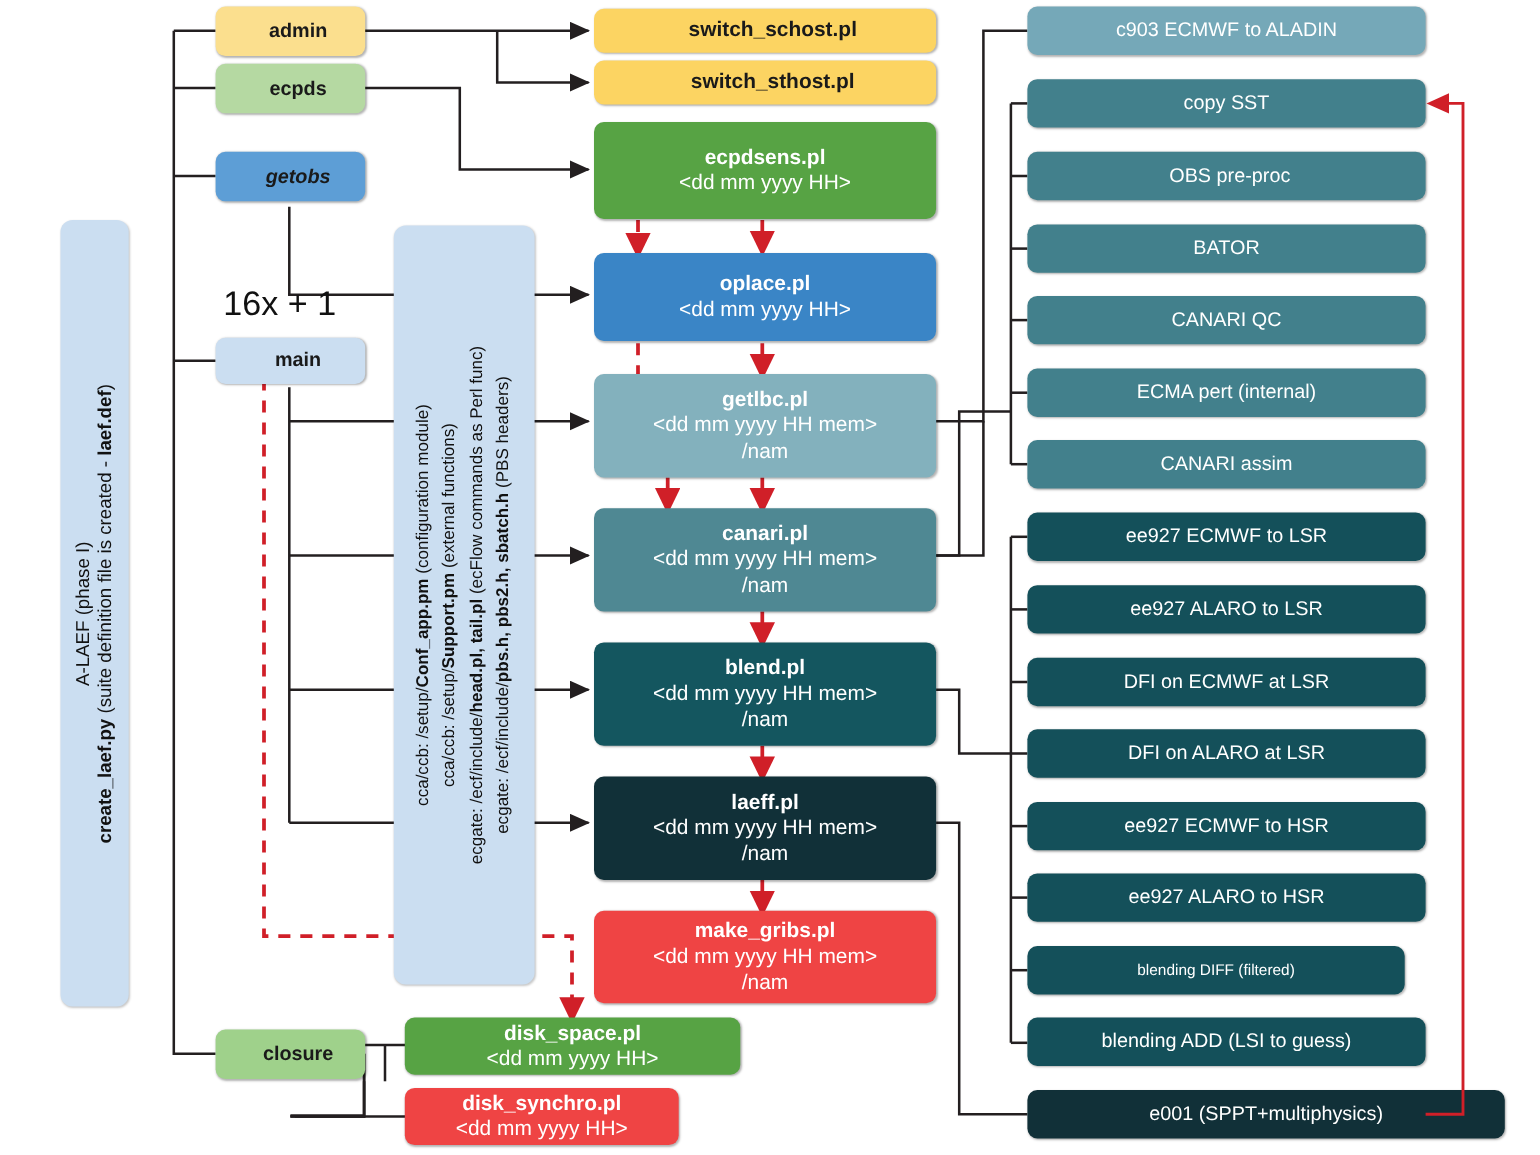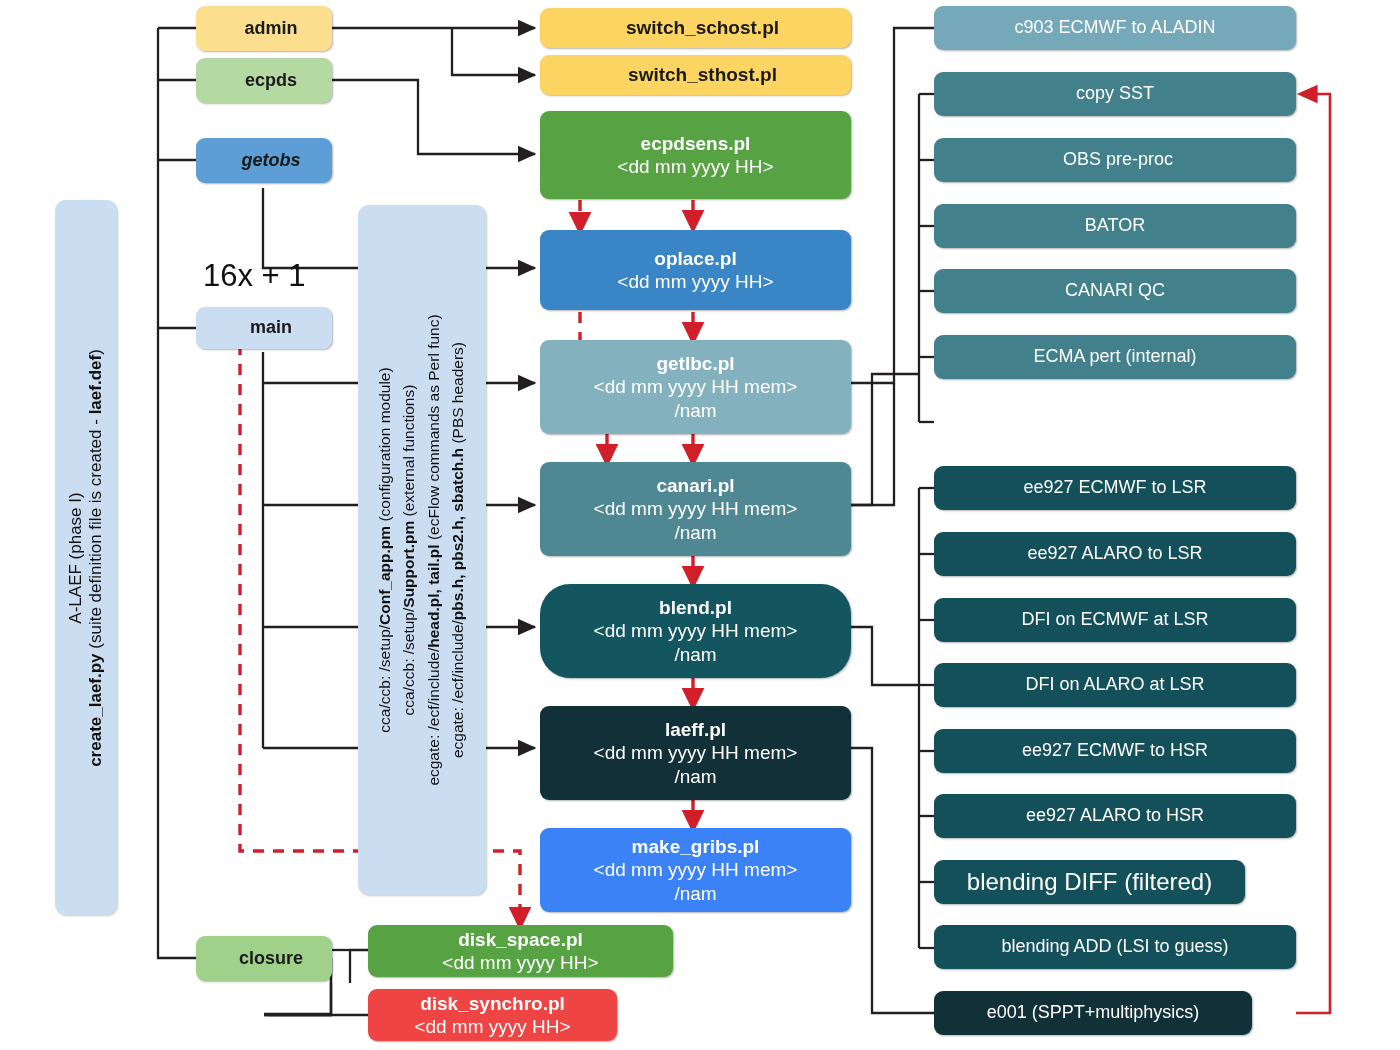--- a/index.html
+++ b/index.html
@@ -205,33 +205,33 @@
     <span class="t2">&lt;dd mm yyyy HH mem&gt;</span>
     <span class="t2">/nam</span>
   </div>
 
   <div class="box dark" style="left:540px;top:462px;width:311px;height:94px;background:#4f8893;font-size:19px;">
     <span class="t1">canari.pl</span>
     <span class="t2">&lt;dd mm yyyy HH mem&gt;</span>
     <span class="t2">/nam</span>
   </div>
 
-  <div class="box dark" style="left:540px;top:584px;width:311px;height:94px;background:#14565f;font-size:19px;border-radius:30px;">
+  <div class="box dark" style="left:540px;top:584px;width:311px;height:94px;background:#14565f;font-size:19px;">
     <span class="t1">blend.pl</span>
     <span class="t2">&lt;dd mm yyyy HH mem&gt;</span>
     <span class="t2">/nam</span>
   </div>
 
   <div class="box dark" style="left:540px;top:706px;width:311px;height:94px;background:#113038;font-size:19px;">
     <span class="t1">laeff.pl</span>
     <span class="t2">&lt;dd mm yyyy HH mem&gt;</span>
     <span class="t2">/nam</span>
   </div>
 
-  <div class="box dark" style="left:540px;top:828px;width:311px;height:84px;background:#3b82f6;font-size:19px;">
+  <div class="box dark" style="left:540px;top:828px;width:311px;height:84px;background:#ef4444;font-size:19px;">
     <span class="t1">make_gribs.pl</span>
     <span class="t2">&lt;dd mm yyyy HH mem&gt;</span>
     <span class="t2">/nam</span>
   </div>
 
   <div class="box dark" style="left:368px;top:925px;width:305px;height:52px;background:#57a344;font-size:19px;">
     <span class="t1">disk_space.pl</span>
     <span class="t2">&lt;dd mm yyyy HH&gt;</span>
   </div>
 
@@ -251,46 +251,49 @@
   </div>
   <div class="box dark" style="left:934px;top:204px;width:362px;height:44px;background:#42808c;font-size:18px;">
     <span class="t2">BATOR</span>
   </div>
   <div class="box dark" style="left:934px;top:269px;width:362px;height:44px;background:#42808c;font-size:18px;">
     <span class="t2">CANARI QC</span>
   </div>
   <div class="box dark" style="left:934px;top:335px;width:362px;height:44px;background:#42808c;font-size:18px;">
     <span class="t2">ECMA pert (internal)</span>
   </div>
+  <div class="box dark" style="left:934px;top:400px;width:362px;height:44px;background:#42808c;font-size:18px;">
+    <span class="t2">CANARI assim</span>
+  </div>
 
   <div class="box dark" style="left:934px;top:466px;width:362px;height:44px;background:#14505a;font-size:18px;">
     <span class="t2">ee927 ECMWF to LSR</span>
   </div>
   <div class="box dark" style="left:934px;top:532px;width:362px;height:44px;background:#14505a;font-size:18px;">
     <span class="t2">ee927 ALARO to LSR</span>
   </div>
   <div class="box dark" style="left:934px;top:598px;width:362px;height:44px;background:#14505a;font-size:18px;">
     <span class="t2">DFI on ECMWF at LSR</span>
   </div>
   <div class="box dark" style="left:934px;top:663px;width:362px;height:44px;background:#14505a;font-size:18px;">
     <span class="t2">DFI on ALARO at LSR</span>
   </div>
   <div class="box dark" style="left:934px;top:729px;width:362px;height:44px;background:#14505a;font-size:18px;">
     <span class="t2">ee927 ECMWF to HSR</span>
   </div>
   <div class="box dark" style="left:934px;top:794px;width:362px;height:44px;background:#14505a;font-size:18px;">
     <span class="t2">ee927 ALARO to HSR</span>
   </div>
-  <div class="box dark" style="left:934px;top:860px;width:311px;height:44px;background:#14505a;font-size:24px;">
+  <div class="box dark" style="left:934px;top:860px;width:343px;height:44px;background:#14505a;font-size:14px;">
     <span class="t2">blending DIFF (filtered)</span>
   </div>
   <div class="box dark" style="left:934px;top:925px;width:362px;height:44px;background:#14505a;font-size:18px;">
     <span class="t2">blending ADD (LSI to guess)</span>
   </div>
-  <div class="box dark" style="left:934px;top:991px;width:318px;height:44px;background:#113038;font-size:18px;">
+  <div class="box dark" style="left:934px;top:991px;width:434px;height:44px;background:#113038;font-size:18px;">
     <span class="t2">e001 (SPPT+multiphysics)</span>
   </div>
 
   <svg class="wires" viewBox="0 0 1400 1050">
     <defs>
       <marker id="rh2" markerWidth="9" markerHeight="9" refX="6" refY="3.6" orient="auto">
         <path d="M0,0 L8,3.6 L0,7.2 z" fill="#d01f28"></path>
       </marker>
     </defs>
     <path d="M1296,1013 L1330,1013 L1330,94 L1302,94" stroke="#d01f28" stroke-width="2.6" fill="none" marker-end="url(#rh2)"></path>

